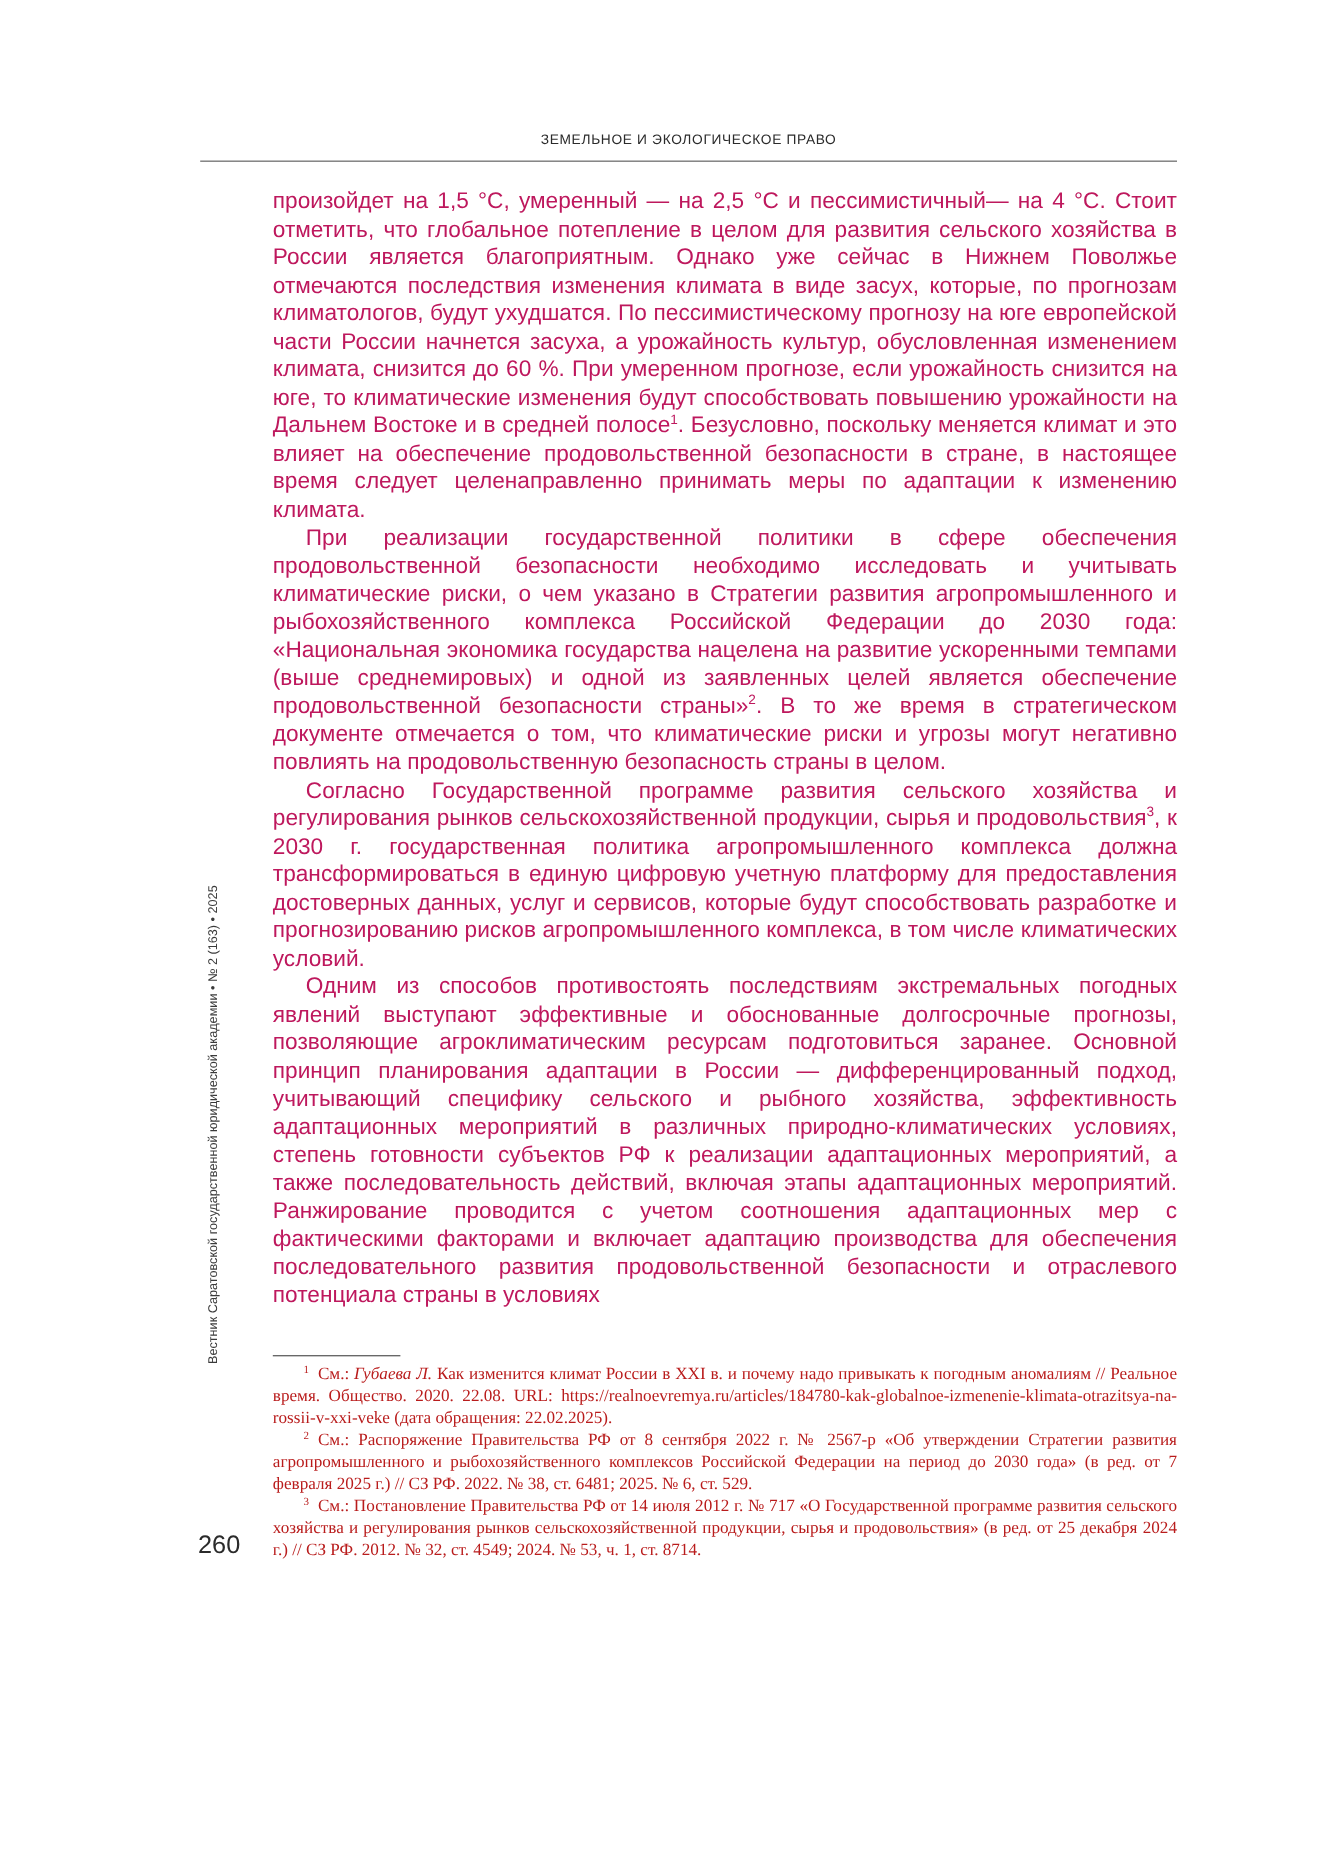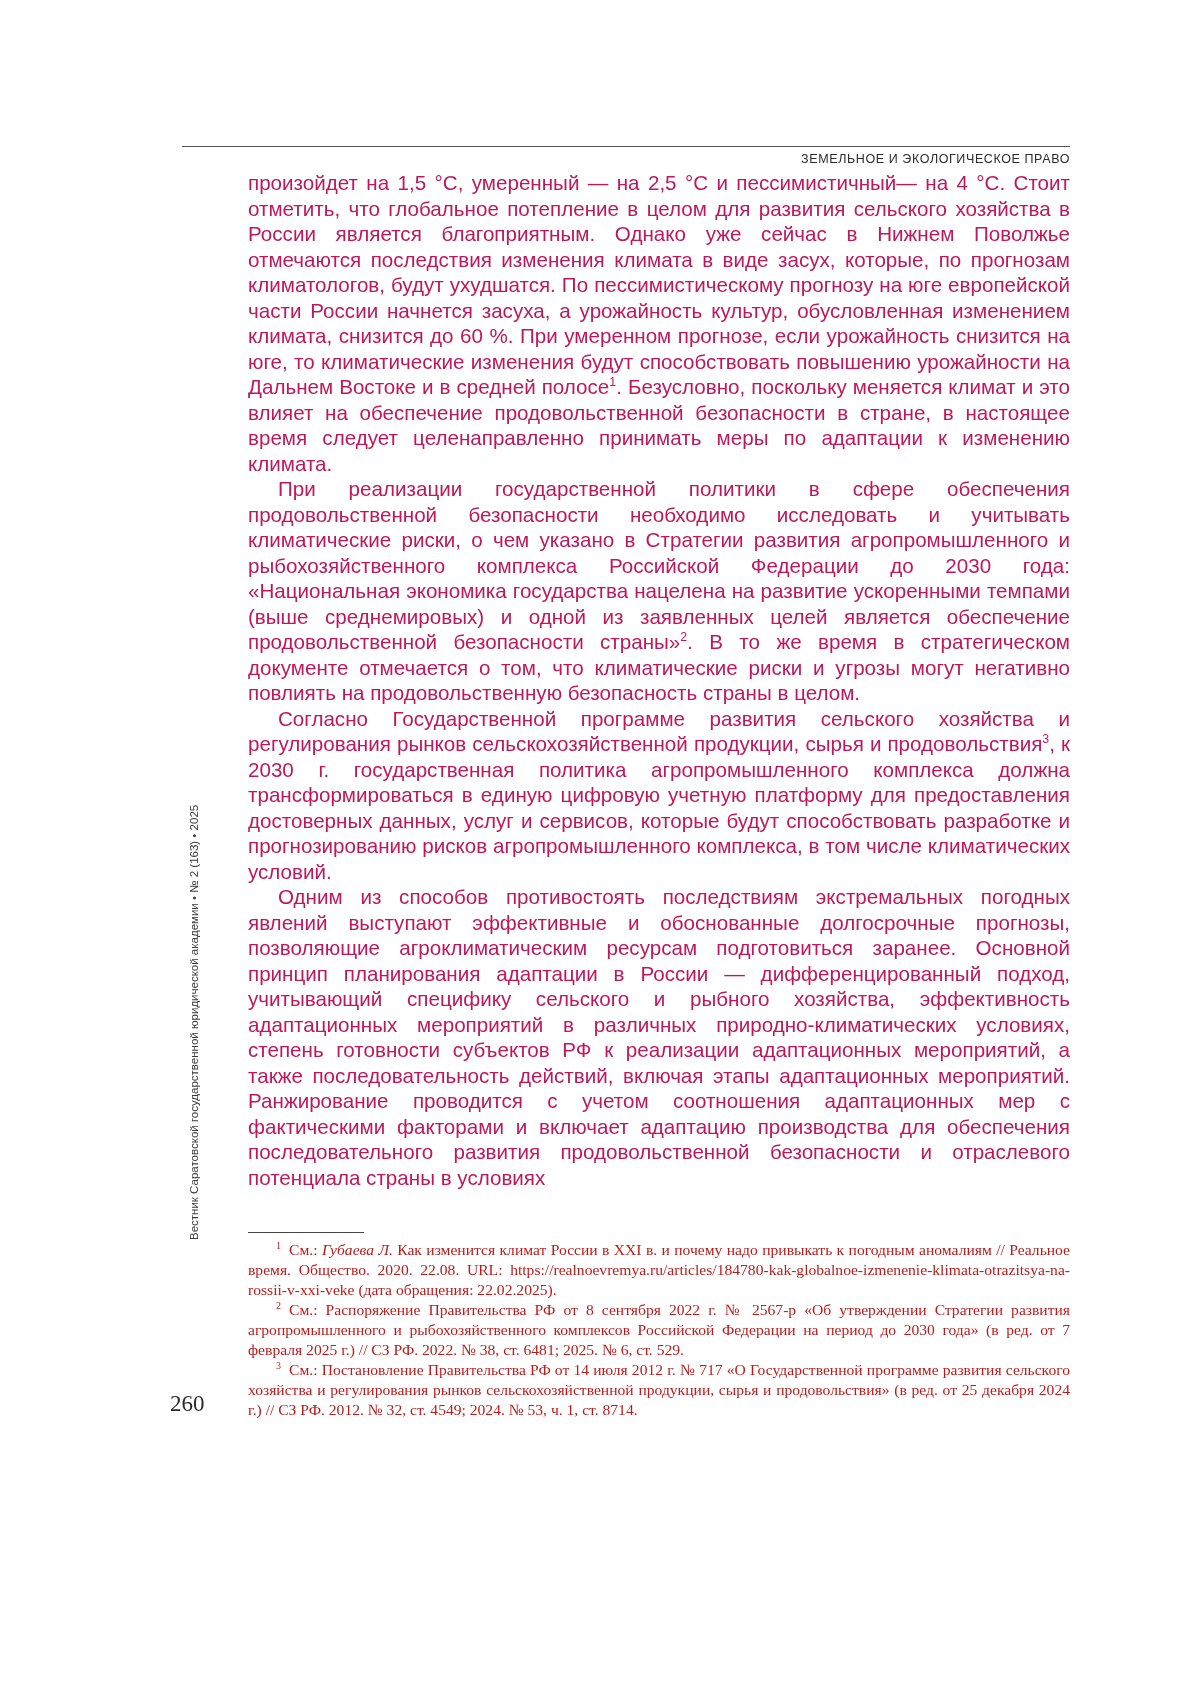--- a/index.html
+++ b/index.html
@@ -1,20 +1,20 @@
 <!DOCTYPE html>
 <html><head>
 <meta charset="utf-8">
 <style>
   html, body { margin: 0; padding: 0; background: #ffffff; }
   body { width: 1200px; height: 1698px; position: relative; overflow: hidden; color: #2a2a2a; }
   .running-head {
     position: absolute; left: 182px; top: 120px; width: 888px;
-    text-align: right; font-family: "Liberation Sans", sans-serif;
-    font-size: 12.5px; letter-spacing: 0.6px; color: #2b2b2b; margin-top: 32px;
+    text-align: center; font-family: "Liberation Sans", sans-serif;
+    font-size: 12.5px; letter-spacing: 0.6px; color: #2b2b2b;
   }
   .head-rule {
     position: absolute; left: 182px; top: 146px; width: 888px; height: 0;
     border-top: 1.6px solid #555;
   }
   .body-text {
     position: absolute; left: 248px; top: 170px; width: 822px;
     font-family: Liberation Sans, sans-serif; font-size: 20.6px; line-height: 25.5px;
     text-align: justify; color: #be185d;
   }
@@ -27,22 +27,22 @@
   }
   .footnotes {
     position: absolute; left: 248px; top: 1240px; width: 822px;
     font-family: "Liberation Serif", serif; font-size: 15.6px; line-height: 20px;
     text-align: justify; color: #b91c1c;
   }
   .footnotes p { margin: 0; text-indent: 28px; }
   .footnotes .fn-num { font-size: 10px; vertical-align: super; line-height: 0; margin-right: 8px; }
   .footnotes em { font-style: italic; }
   .page-number {
-    position: absolute; left: 170px; top: 1391px;
-    font-family: Liberation Serif, serif; font-size: 23px; color: #2b2b2b;
+    position: absolute; left: 180px; top: 1391px;
+    font-family: Liberation Sans, sans-serif; font-size: 23px; color: #2b2b2b;
   }
   .side-title {
     position: absolute; left: 188px; top: 1240px;
     transform-origin: 0 0; transform: rotate(-90deg);
     white-space: nowrap; font-family: "Liberation Sans", sans-serif;
     font-size: 11.5px; color: #3a3a3a;
   }
 </style>
 </head>
 <body>

